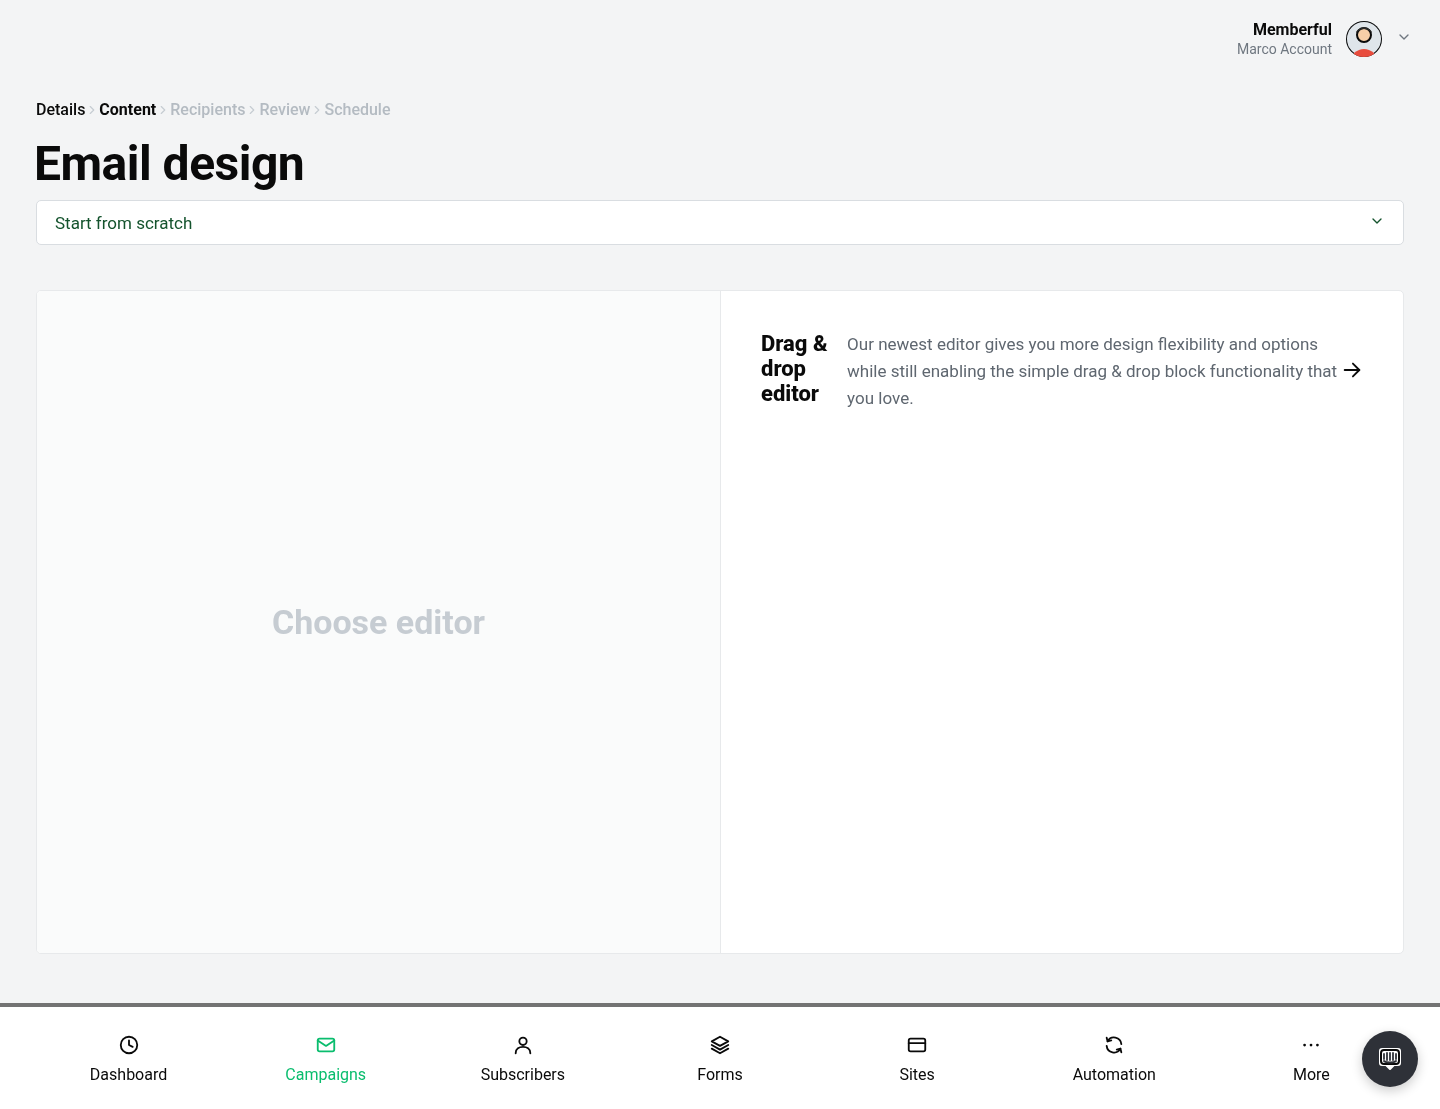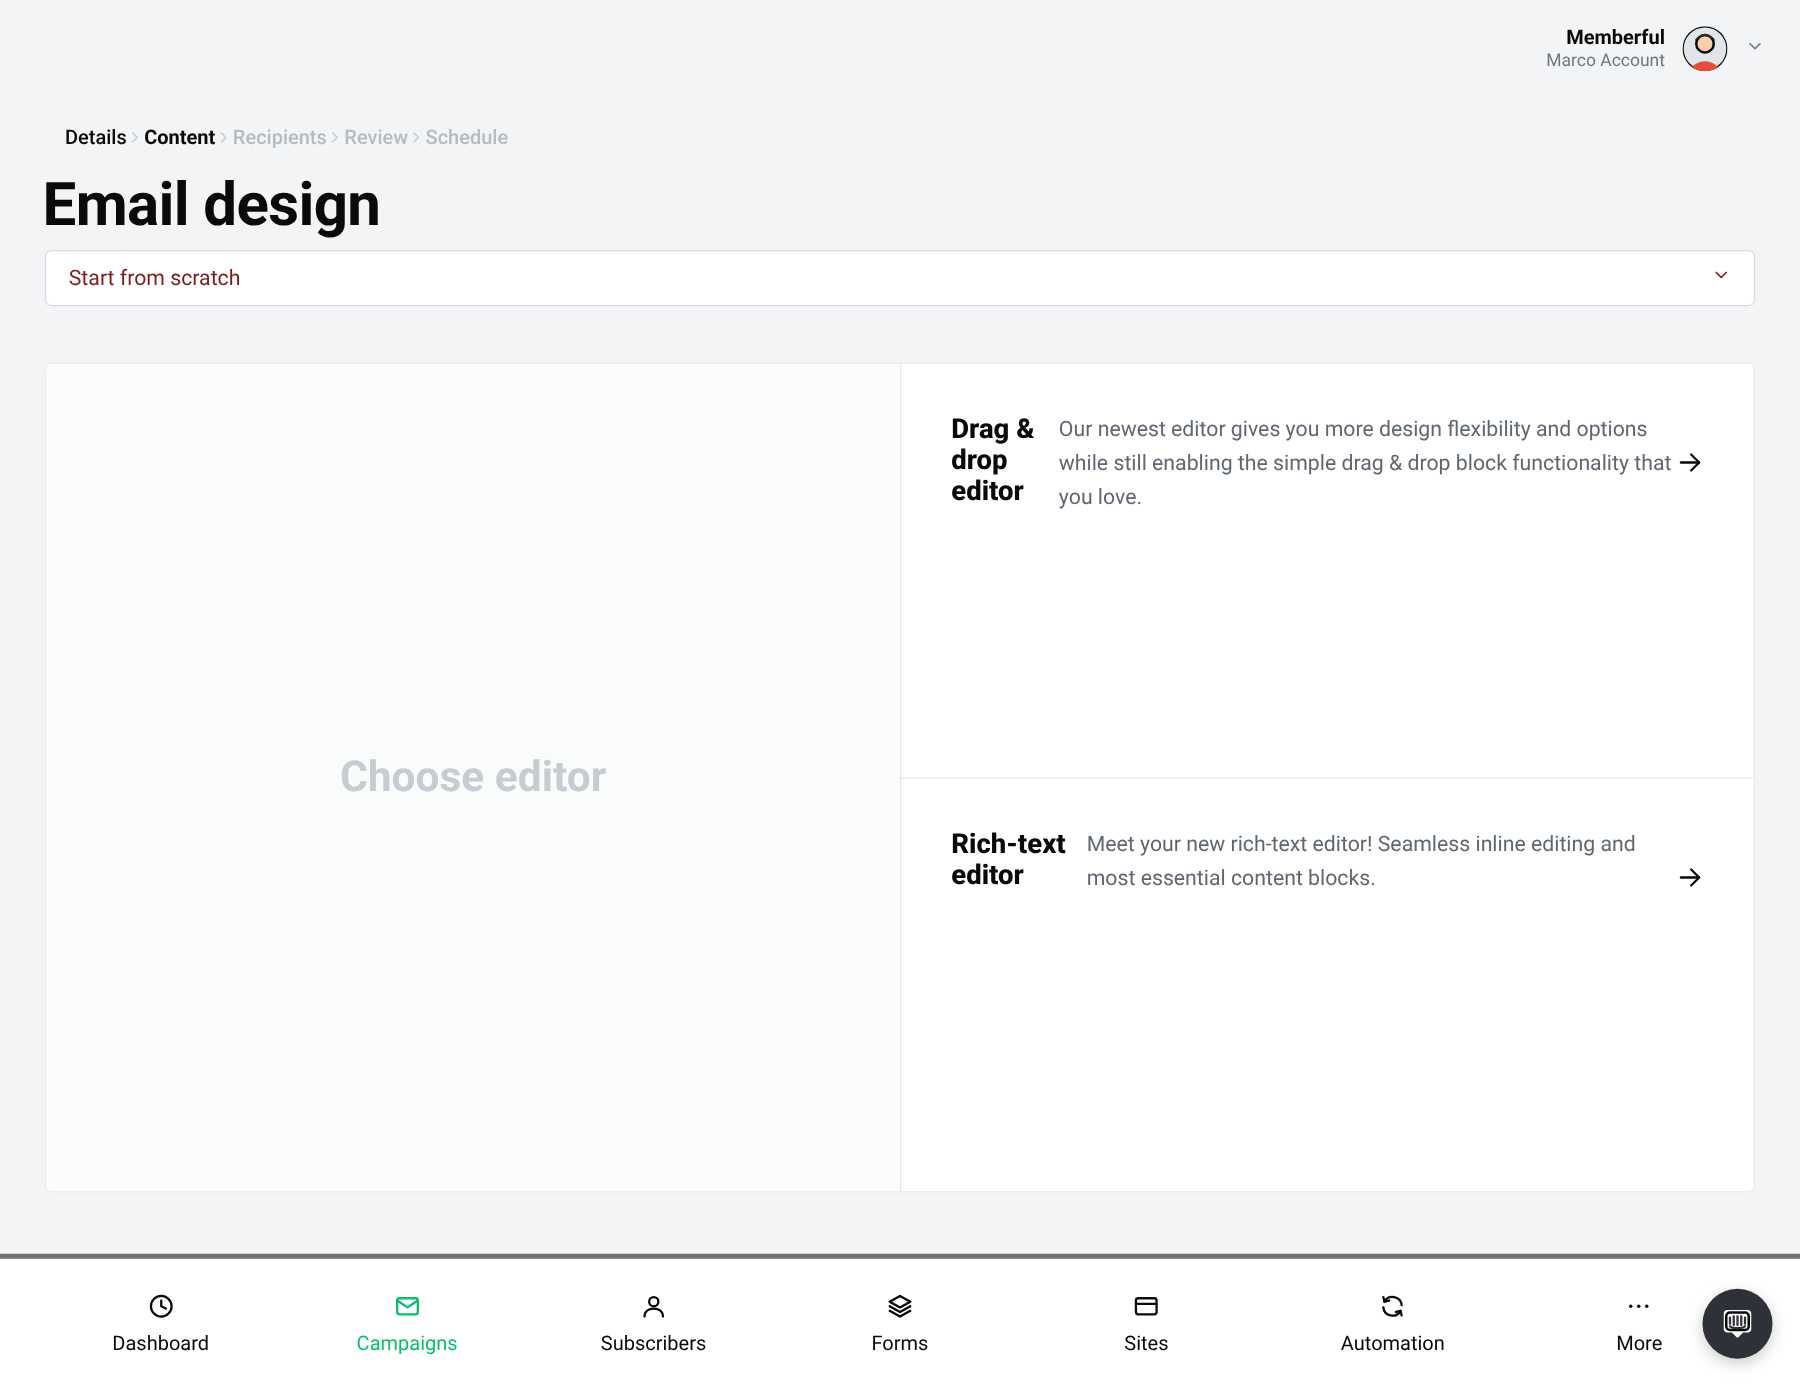--- a/index.html
+++ b/index.html
@@ -45,21 +45,21 @@
       justify-content: center;
       overflow: hidden;
     }
     .avatar svg { width: 36px; height: 36px; display: block; }
     .account-chevron { color: #6f7780; }
 
     
     .breadcrumb {
       position: absolute;
       top: 100px;
-      left: 52px;
+      left: 36px;
       display: flex;
       align-items: center;
       font-size: 16px;
     }
     .crumb { color: #0a0a0a; font-weight: 500; cursor: pointer; }
     .crumb.active { font-weight: 700; }
     .crumb.disabled { color: #b4bbc2; cursor: default; }
     .crumb-sep { color: #c6ccd2; display: flex; align-items: center; }
 
     
@@ -80,21 +80,21 @@
       width: 1368px;
       height: 45px;
       background: #fff;
       border: 1px solid #d9dde1;
       border-radius: 5px;
       display: flex;
       align-items: center;
       justify-content: space-between;
       padding: 0 18px;
       font-size: 17px;
-      color: #7f1d1d;
+      color: #14532d;
       cursor: pointer;
     }
 
     
     .card {
       position: absolute;
       top: 290px;
       left: 36px;
       width: 1368px;
       height: 664px;
@@ -263,30 +263,20 @@
       <div class="editor-title">Drag &amp; drop editor</div>
       <div class="editor-desc">Our newest editor gives you more design flexibility and options while still enabling the simple drag &amp; drop block functionality that you love.</div>
       <div class="editor-arrow">
         <svg width="22" height="22" viewBox="0 0 24 24">
             <line x1="4" y1="12" x2="20" y2="12"></line>
             <polyline points="13 5 20 12 13 19"></polyline>
           </svg>
       </div>
     </div>
 
-    <div class="editor-option">
-      <div class="editor-title">Rich-text editor</div>
-      <div class="editor-desc">Meet your new rich-text editor! Seamless inline editing and most essential content blocks.</div>
-      <div class="editor-arrow">
-        <svg width="22" height="22" viewBox="0 0 24 24">
-            <line x1="4" y1="12" x2="20" y2="12"></line>
-            <polyline points="13 5 20 12 13 19"></polyline>
-          </svg>
-      </div>
-    </div>
 
 
   </div>
 </div>
 
 <div class="bottom-nav">
   <div class="nav-item">
     <span class="nav-icon">
       <svg width="22" height="22" viewBox="0 0 24 24">
           <circle cx="12" cy="12" r="9"></circle>

